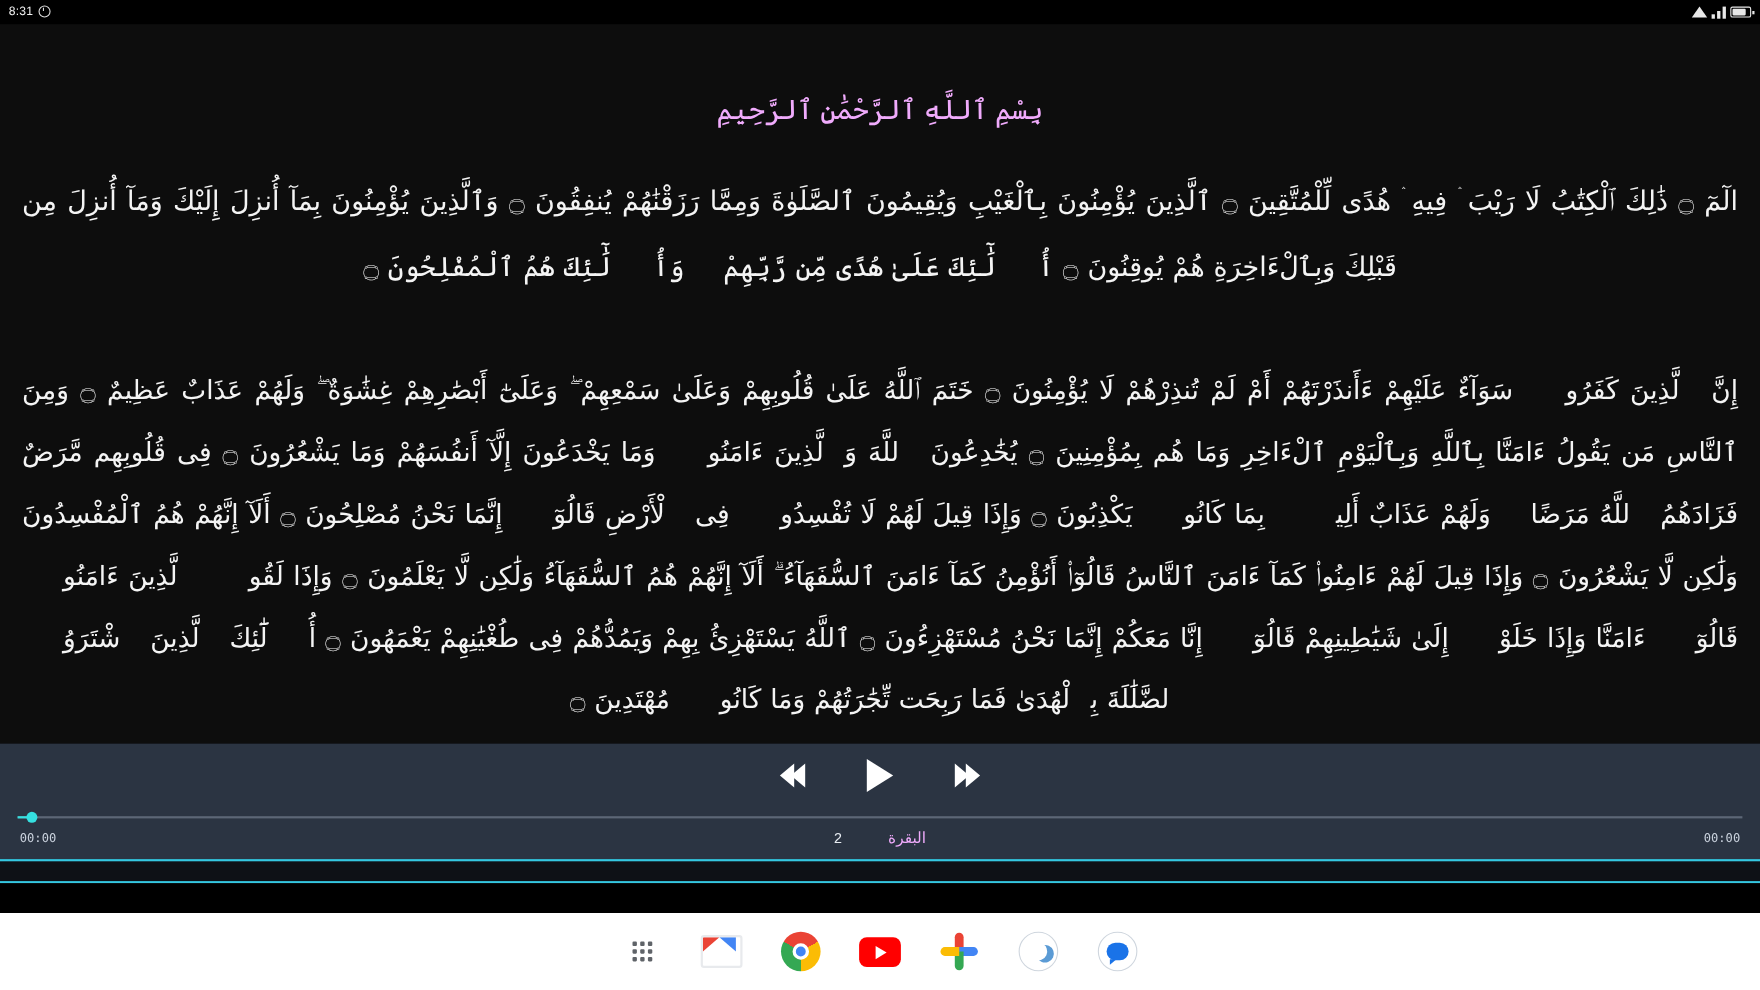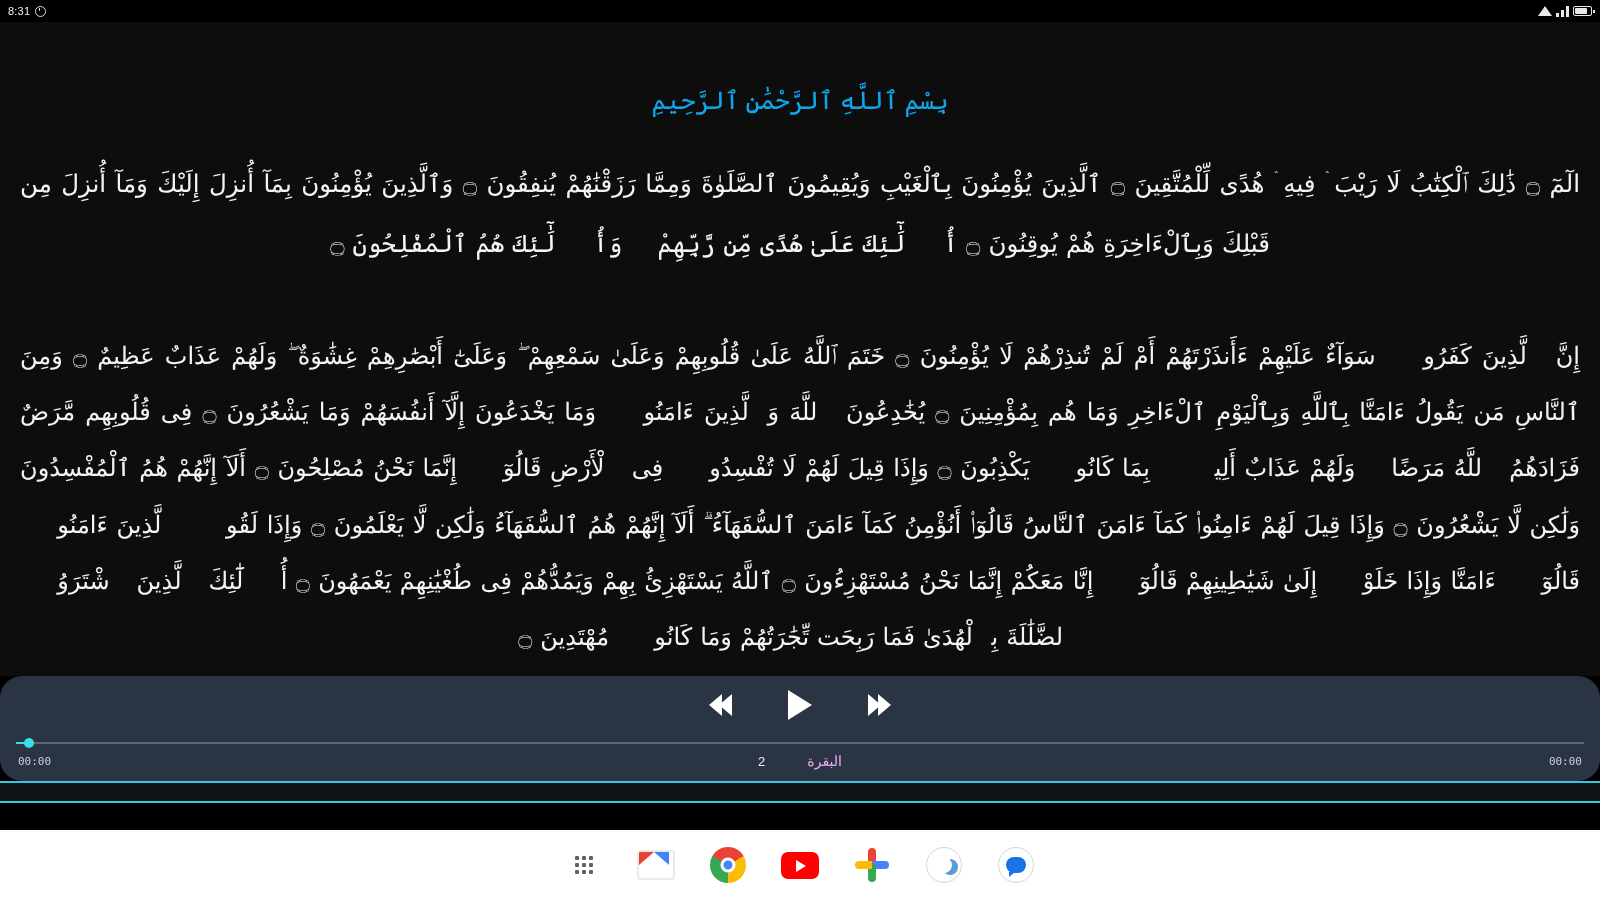--- a/index.html
+++ b/index.html
@@ -28,21 +28,21 @@
     height: 22px;
     background: #000000;
     display: flex;
     align-items: center;
     justify-content: space-between;
     padding: 0 8px;
     box-sizing: border-box;
     color: #ffffff;
     font-size: 11px;
   }
-  #status-left { display: flex; align-items: flex-end; gap: 5px; }
+  #status-left { display: flex; align-items: flex-start; gap: 5px; }
   #status-right { display: flex; align-items: center; gap: 4px; }
   .clock { font-size: 11px; letter-spacing: 0.2px; color: #f1f1f1; }
   .alarm-dot {
     width: 9px; height: 9px;
     border: 1.4px solid #dddddd;
     border-radius: 50%;
     display: inline-block;
     position: relative;
   }
   .alarm-dot::after {
@@ -96,21 +96,21 @@
     direction: rtl;
     text-align: center;
   }
   .basmala {
     font-family: "Liberation Serif", "DejaVu Serif", serif;
     font-size: 25px;
     line-height: 1.5;
     margin-top: 32px;
     margin-bottom: 34px;
     letter-spacing: 0.5px;
-    color: #0ea5e9;
+    color: #f0abfc;
   }
   .ayah-block {
     font-family: "Liberation Serif", "DejaVu Serif", serif;
     font-size: 24.5px;
     line-height: 2.45;
     text-align: justify;
     text-align-last: center;
     color: #f4f4f4;
     padding: 0 6px;
     word-spacing: 2px;
@@ -120,21 +120,20 @@
 
   
   #player {
     position: absolute;
     left: 0;
     top: 676px;
     width: 1600px;
     height: 105px;
     background: #2b3442;
     box-sizing: border-box;
-    border-radius: 22px;
   }
   #transport {
     display: flex;
     align-items: center;
     justify-content: center;
     gap: 56px;
     height: 58px;
     color: #ffffff;
   }
   .tbtn {

